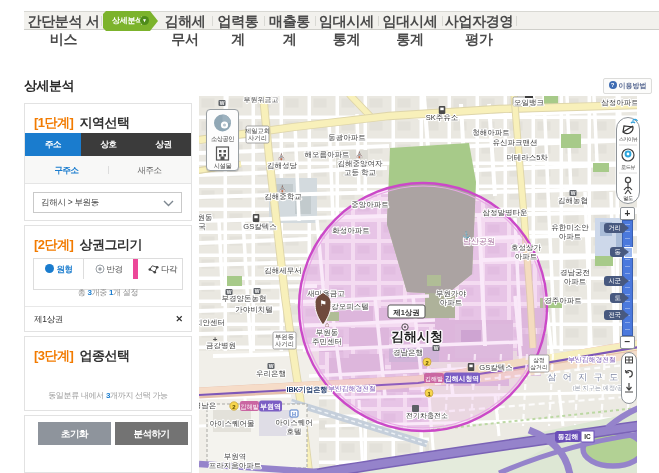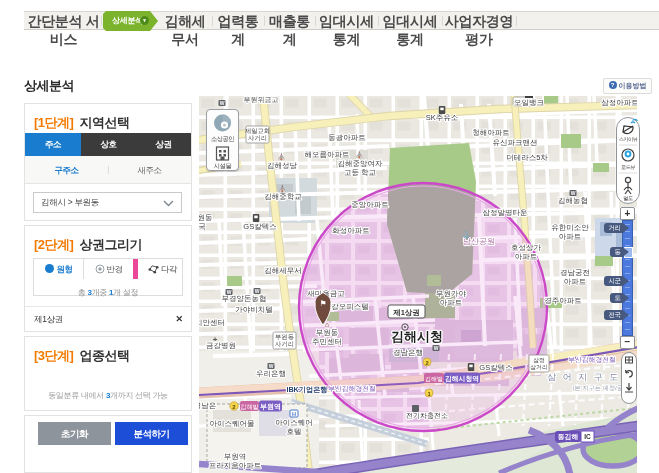--- a/index.html
+++ b/index.html
@@ -28,21 +28,21 @@
   .phead em{font-style:normal;color:#f27b00}
   .sel{position:absolute;left:8px;width:149px;height:21px;border:1px solid #c9c9c9;box-sizing:border-box;
     font-size:8.5px;color:#444;line-height:19px;padding-left:7px;letter-spacing:-0.3px}
   .sel svg{position:absolute;right:7px;top:7px}
   
   #tabs{position:absolute;left:0;top:29px;width:166px;height:23px}
   #tabs div{position:absolute;top:0;height:23px;line-height:23px;text-align:center;font-size:8.5px;font-weight:bold;color:#fff;letter-spacing:-0.5px}
   #subtabs{position:absolute;left:0;top:52px;width:166px;height:28px;background:#f8f8f7;border-bottom:1px solid #e5e5e5;box-sizing:border-box}
   #subtabs div{position:absolute;top:0;width:83px;height:28px;line-height:28px;text-align:center;font-size:8.5px;letter-spacing:-0.5px}
   
-  #radios{position:absolute;left:8px;top:32px;width:150px;height:38px;border:1px solid #ddd;box-sizing:border-box}
+  #radios{position:absolute;left:8px;top:32px;width:150px;height:32px;border:1px solid #ddd;box-sizing:border-box}
   #radios div{position:absolute;top:0;width:49px;height:20px;line-height:20px;text-align:center;font-size:8.5px;letter-spacing:-0.5px}
   .note{position:absolute;width:166px;text-align:center;font-size:8px;color:#909090;letter-spacing:-0.3px}
   .note b{color:#1a7cce}
   .btn{position:absolute;top:6px;height:23px;line-height:23px;text-align:center;color:#fff;font-size:9.5px;font-weight:bold;letter-spacing:-0.5px}
 </style></head>
 <body>
 
 <div id="navbar">
   <div class="nitem" style="left:0;width:79px">간단분석 서비스</div>
   <div class="ndiv" style="left:77px"></div>
@@ -108,21 +108,21 @@
   <div style="position:absolute;right:8px;top:80px;height:26px;line-height:26px;font-size:9px;color:#333;font-weight:bold">✕</div>
 </div>
 
 <div class="pbox" style="top:336px;height:75px">
   <div class="phead"><em>[3단계]</em>&nbsp; 업종선택</div>
   <div class="note" style="top:53px;color:#9a9a9a">동일분류 내에서 <b>3</b>개까지 선택 가능</div>
 </div>
 
 <div class="pbox" style="top:415px;height:58px">
   <div class="btn" style="left:13px;width:73px;background:#8e949c">초기화</div>
-  <div class="btn" style="left:90px;width:73px;background:#1d4ed8">분석하기</div>
+  <div class="btn" style="left:90px;width:73px;background:#737373">분석하기</div>
 </div>
 
 <div class="abs" style="left:199px;top:96px;width:438px;height:377px;overflow:hidden" id="mapwrap">
 <svg width="438" height="377" viewBox="0 0 438 377" font-family="Liberation Sans, sans-serif">
 <defs>
 <pattern id="cty" width="28" height="23" patternUnits="userSpaceOnUse">
   <rect width="28" height="23" fill="#ffffff"></rect>
   <rect x="0" y="0" width="24.5" height="19.5" fill="#eae8e1"></rect>
   <rect x="2.5" y="2.5" width="13" height="9" fill="#e3e1da"></rect>
 </pattern>

